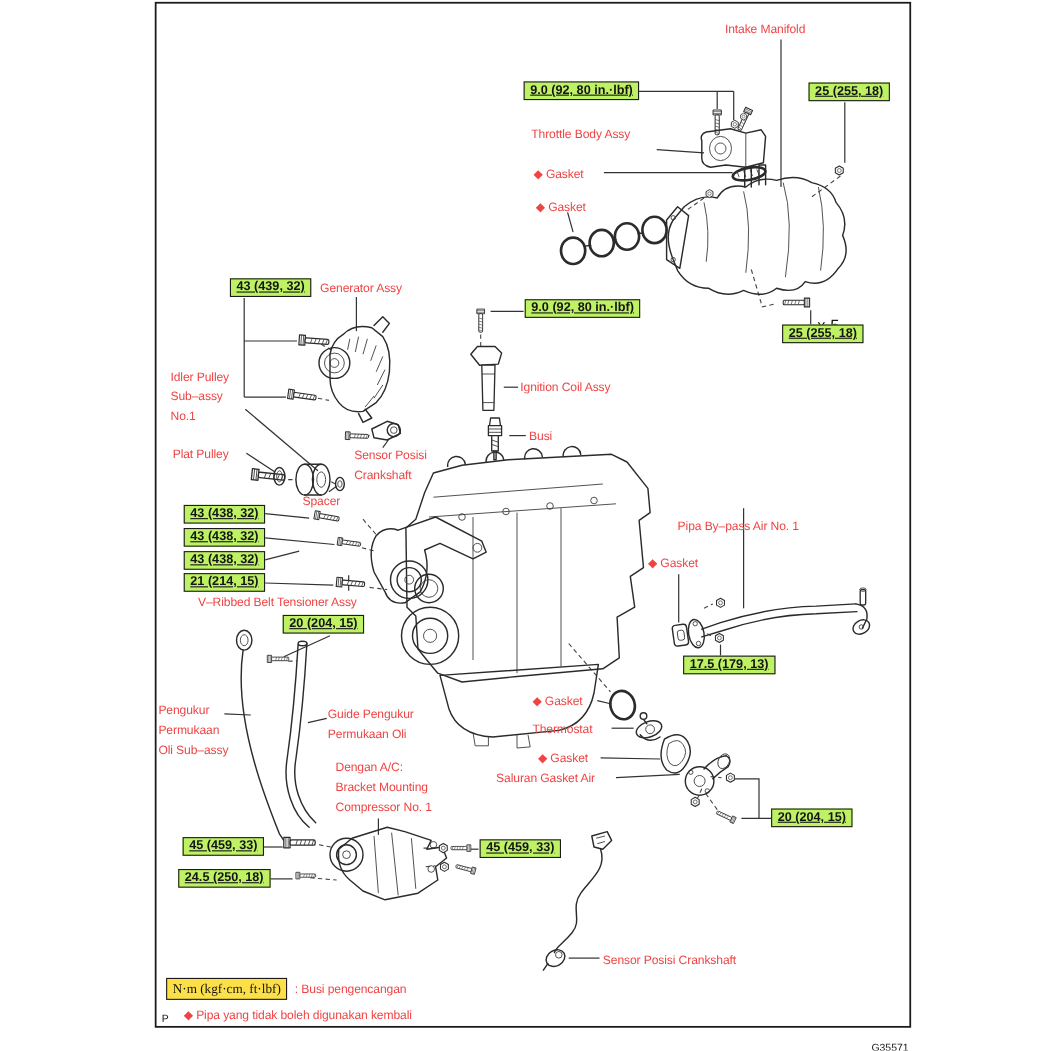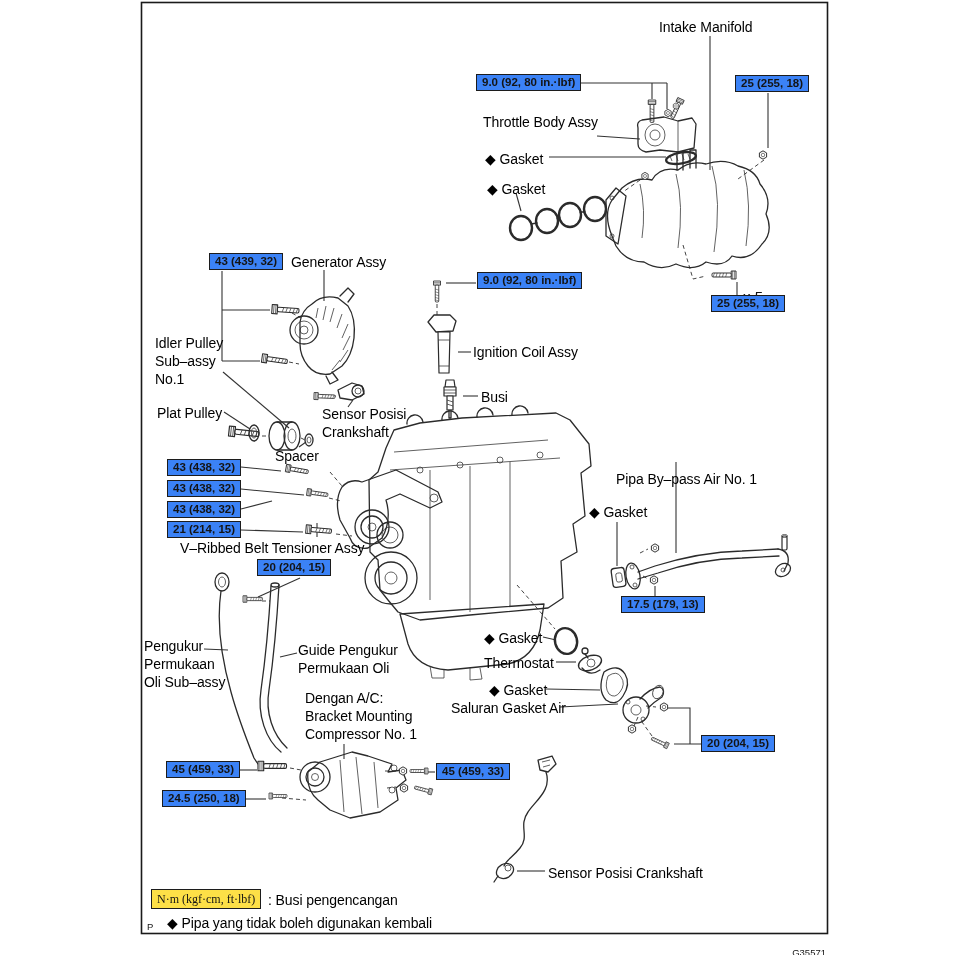--- a/index.html
+++ b/index.html
@@ -5,22 +5,22 @@
   html,body{margin:0;padding:0;background:#fff;}
   body{width:955px;height:955px;position:relative;font-family:"Liberation Sans",sans-serif;color:#141414;overflow:hidden;}
   #art{position:absolute;left:0;top:0;}
   #art .ln{fill:none;stroke:#2b2b2b;stroke-width:1.3;stroke-linecap:round;stroke-linejoin:round;}
   #art .ln2{fill:none;stroke:#2b2b2b;stroke-width:2.4;stroke-linecap:round;stroke-linejoin:round;}
   #art .thin{fill:none;stroke:#3a3a3a;stroke-width:0.8;}
   #art .lead{fill:none;stroke:#333;stroke-width:1.1;}
   #art .dash{fill:none;stroke:#444;stroke-width:1;stroke-dasharray:4 3;}
   #art .fw{fill:#fff;stroke:#2b2b2b;stroke-width:1.2;stroke-linejoin:round;}
   #art .frame{fill:none;stroke:#1a1a1a;stroke-width:1.6;}
-  .lbl{position:absolute;font-size:14px;line-height:18px;letter-spacing:-0.1px;white-space:pre-line;color:#000000;}
-  .tq{position:absolute;border:1.3px solid #1c1c1c;background:#3b82f6;padding:0 5px;font-size:11.5px;font-weight:bold;line-height:15px;white-space:nowrap;}
+  .lbl{position:absolute;font-size:11px;line-height:18px;letter-spacing:-0.1px;white-space:pre-line;color:#ef4444;}
+  .tq{position:absolute;border:1.3px solid #1c1c1c;background:#bef264;padding:0 5px;font-size:11.5px;font-weight:bold;line-height:15px;white-space:nowrap;text-decoration:underline;}
   .unitbox{position:absolute;border:1.2px solid #1c1c1c;background:#fde047;padding:1px 5px;font-size:12px;line-height:16px;white-space:nowrap;font-family:Liberation Serif, serif;}
   .tiny{position:absolute;font-size:9.5px;line-height:10px;}
   .x5{position:absolute;font-size:15px;line-height:16px;margin-top:25px;}
 </style>
 </head>
 <body>
 
 <svg id="art" width="955" height="955" viewBox="0 0 955 955">
   <defs>
     <g id="bolt">

